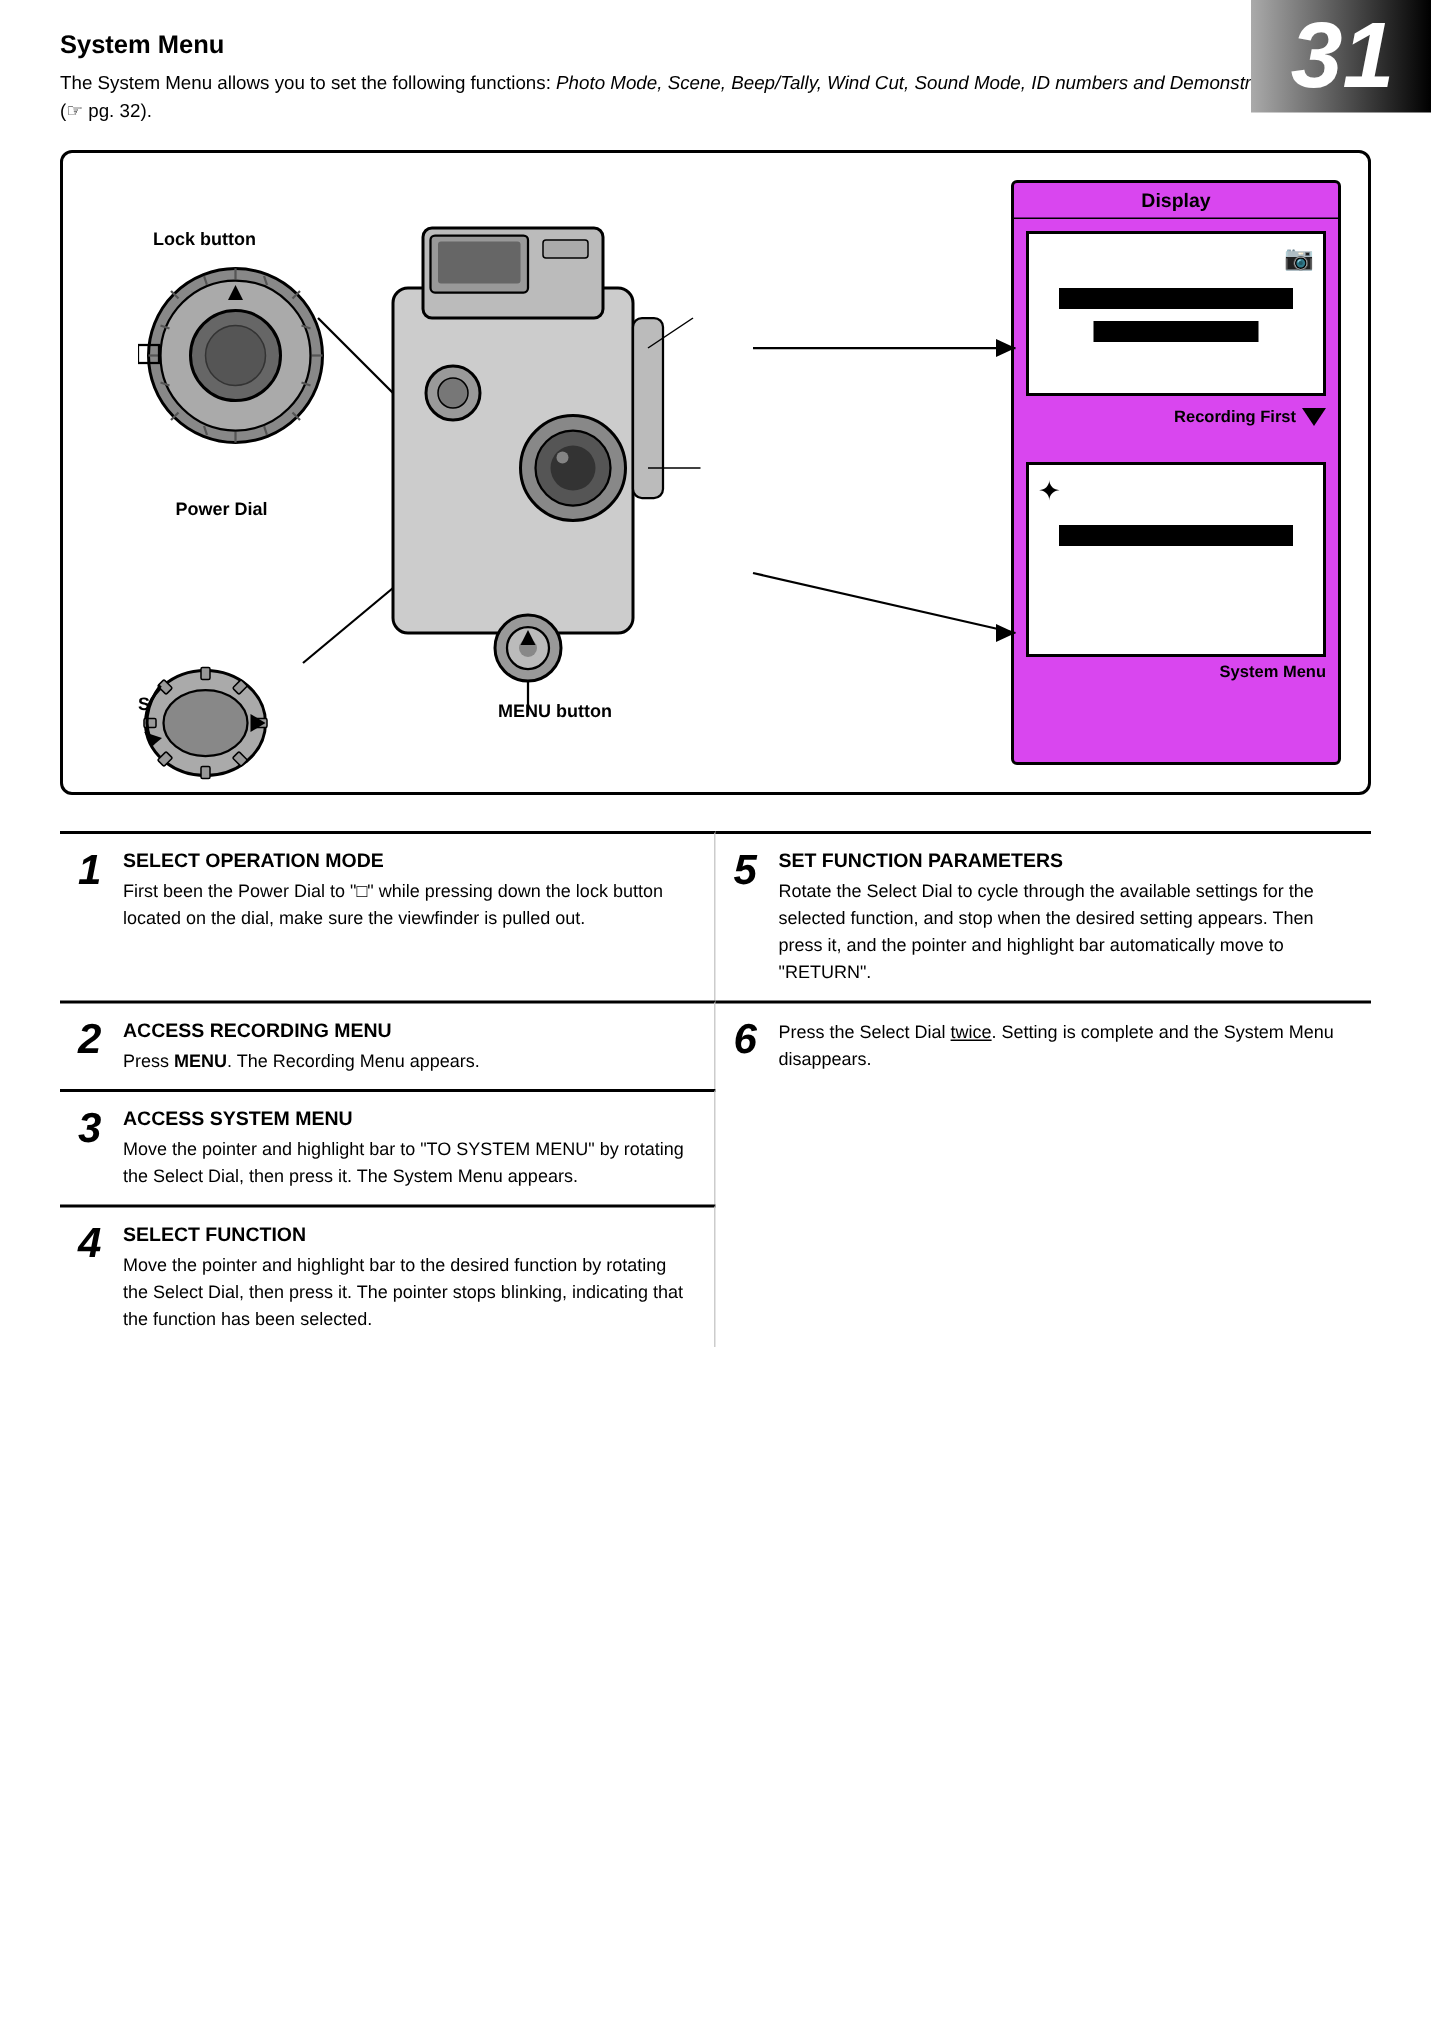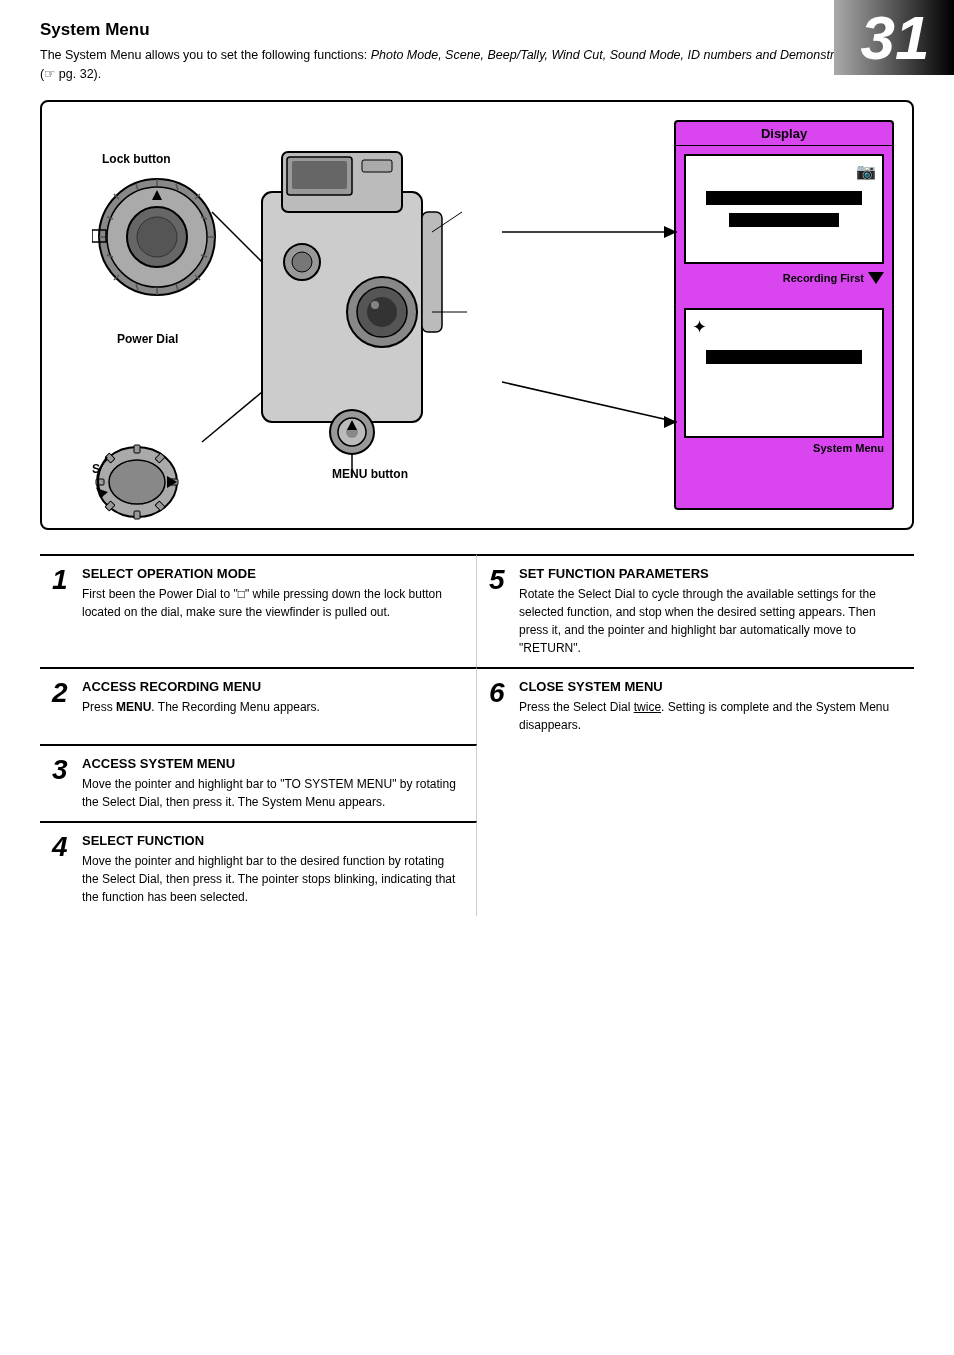--- a/index.html
+++ b/index.html
@@ -452,21 +452,20 @@
         <div class="step-title">ACCESS RECORDING MENU</div>
         <div class="step-body">
           Press <strong>MENU</strong>. The Recording Menu appears.
         </div>
       </div>
     </div>
 
     <div class="step right-col">
       <div class="step-number" style="font-style:italic;">6</div>
       <div class="step-content">
-        <div class="step-title">CLOSE SYSTEM MENU</div>
         <div class="step-body">
           Press the Select Dial <u>twice</u>. Setting is complete and the System Menu disappears.
         </div>
       </div>
     </div>
 
     <div class="step step-left">
       <div class="step-number" style="font-style:italic;">3</div>
       <div class="step-content">
         <div class="step-title">ACCESS SYSTEM MENU</div>

